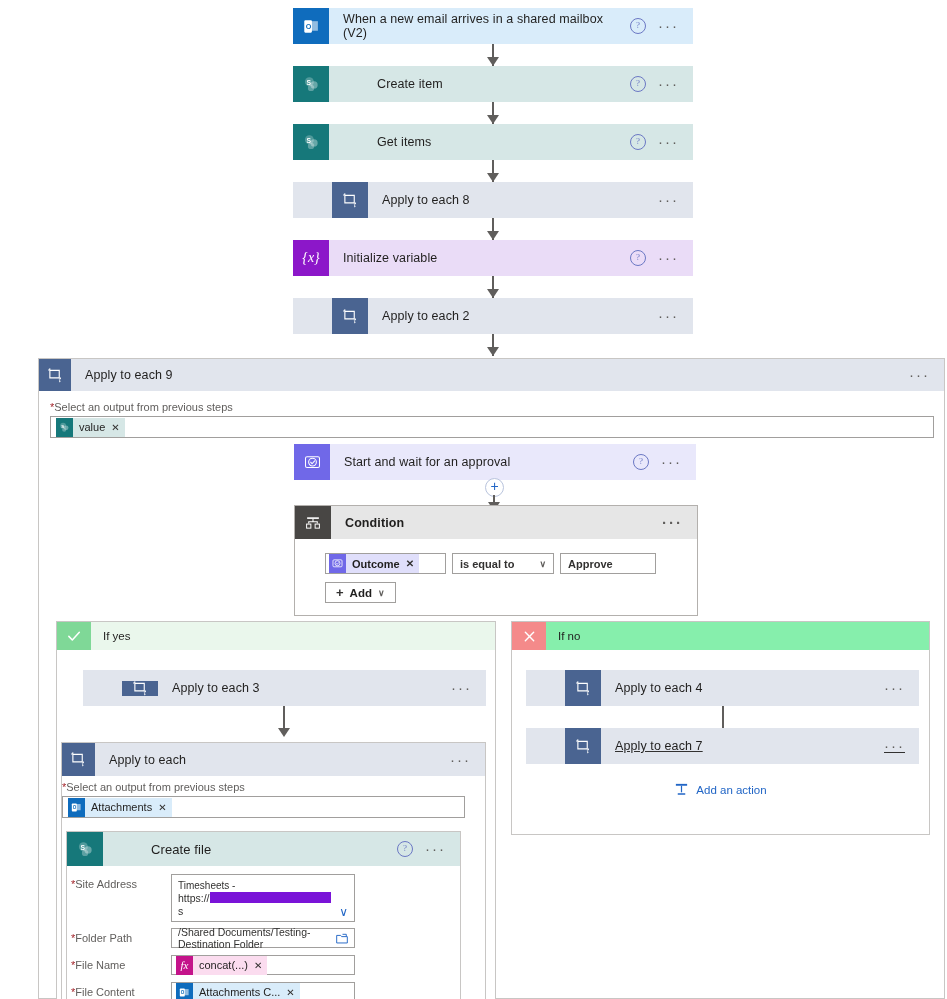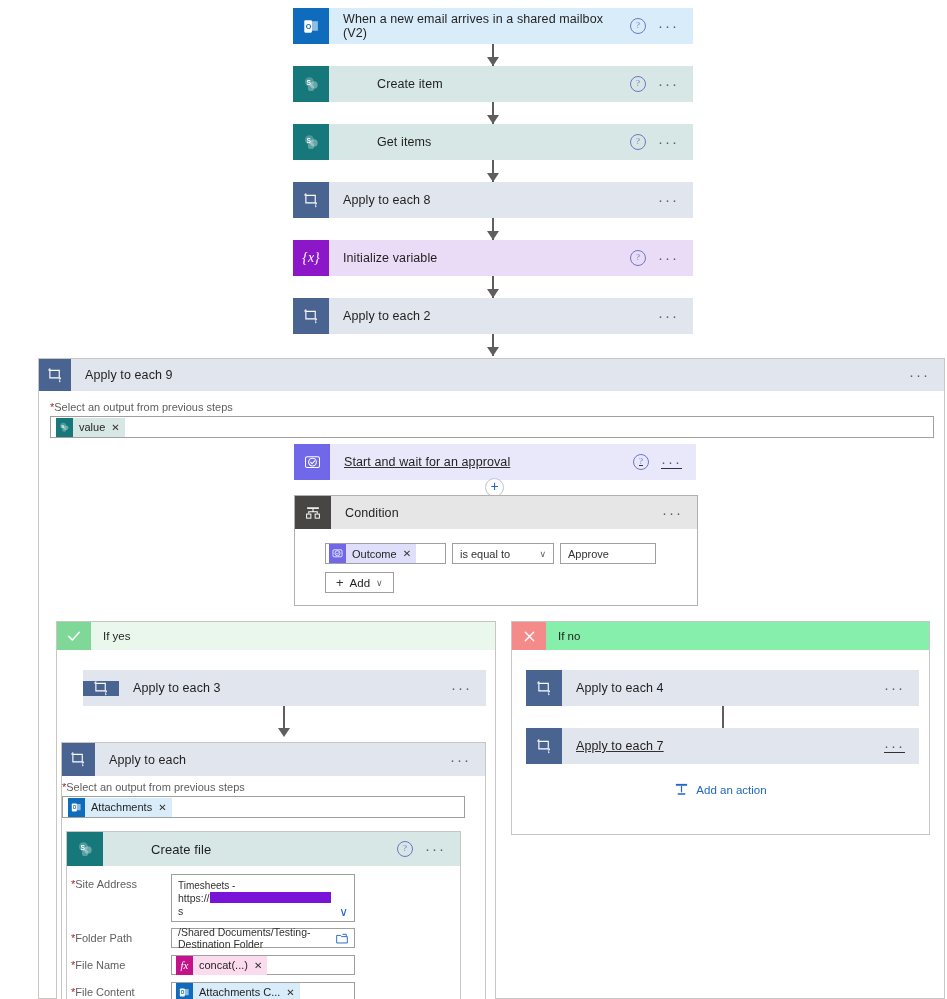--- a/index.html
+++ b/index.html
@@ -63,21 +63,21 @@
     font-size: 15px;
     letter-spacing: 2px;
     line-height: 8px;
   }
 
   
   .c-outlook   { background: #d9ecfa; }
   .c-outlook  .card-icon { background: #0f6cbd; }
   .c-sharepoint{ background: #d6e7e6; gap: 34px; }
   .c-sharepoint .card-icon { background: #16787a; }
-  .c-foreach   { background: #e1e5ed; }
+  .c-foreach   { background: #e1e5ed; padding-left: 39px; }
   .c-foreach  .card-icon { background: #4a6491; }
   .c-variable  { background: #eadcf7; }
   .c-variable .card-icon { background: #8c17c9; }
   .c-approval  { background: #e9e8fb; }
   .c-approval .card-icon { background: #7068e8; }
   .c-condition { background: #e6e6e6; }
   .c-condition .card-icon { background: #484644; }
 
   
   .gi { display:block; }
@@ -335,41 +335,41 @@
             <circle cx="7.6" cy="11.2" r="3" fill="#fff" opacity=".3"></circle>
             <text x="3.2" y="8.4" font-size="6.4" font-family="Liberation Sans, sans-serif" font-weight="bold" fill="#fff">S</text>
           </svg>
         </span>
         <span>value</span>
         <span class="chip-x">✕</span>
       </span>
     </div>
   </div>
 
-  <div class="card c-approval" style="position:absolute; left:255px; top:85px; width:402px;text-decoration:underline;">
+  <div class="card c-approval" style="position:absolute; left:255px; top:85px; width:402px;">
     <div class="card-icon">
       <svg class="gi" width="17" height="17" viewBox="0 0 18 18">
         <rect x="1.6" y="3" width="14.8" height="11.4" rx="1.6" fill="none" stroke="#fff" stroke-width="1.1"></rect>
         <circle cx="9" cy="8.6" r="4.1" fill="none" stroke="#fff" stroke-width="1.1"></circle>
         <path d="M7 8.7l1.5 1.6 2.8-3.1" fill="none" stroke="#fff" stroke-width="1.1" stroke-linecap="round"></path>
       </svg>
     </div>
     <div class="card-body">Start and wait for an approval</div>
     <div class="card-actions">
       <span class="help-icon">?</span>
       <span class="dots">···</span>
     </div>
   </div>
 
   <div class="conn" style="left:454px; top:121px; height:8px;"></div>
   <div class="plus-node" style="left:446px; top:119px;">+</div>
   <div class="conn" style="left:454px; top:136px; height:9px;"></div>
   <div class="arrowhead" style="left:449px; top:143px;"></div>
 
-  <div style="position:absolute; left:255px; top:136px; width:404px; height:111px; border:1px solid #b3b0ad; background:#fff; box-sizing:border-box;">
+  <div style="position:absolute; left:255px; top:146px; width:404px; height:111px; border:1px solid #b3b0ad; background:#fff; box-sizing:border-box;font-weight:bold;">
     <div class="card c-condition" style="height:33px;">
       <div class="card-icon">
         <svg class="gi" width="16" height="16" viewBox="0 0 18 18">
           <rect x="2.4" y="2.6" width="13.2" height="1.8" fill="#fff"></rect>
           <path d="M9 4.4v3.2M9 7.6H4.2v2M9 7.6h4.8v2" stroke="#fff" stroke-width="1.2" fill="none"></path>
           <rect x="1.8" y="10.2" width="4.8" height="4.6" fill="none" stroke="#fff" stroke-width="1.1"></rect>
           <rect x="11.4" y="10.2" width="4.8" height="4.6" fill="none" stroke="#fff" stroke-width="1.1"></rect>
         </svg>
       </div>
       <div class="card-body">Condition</div>

